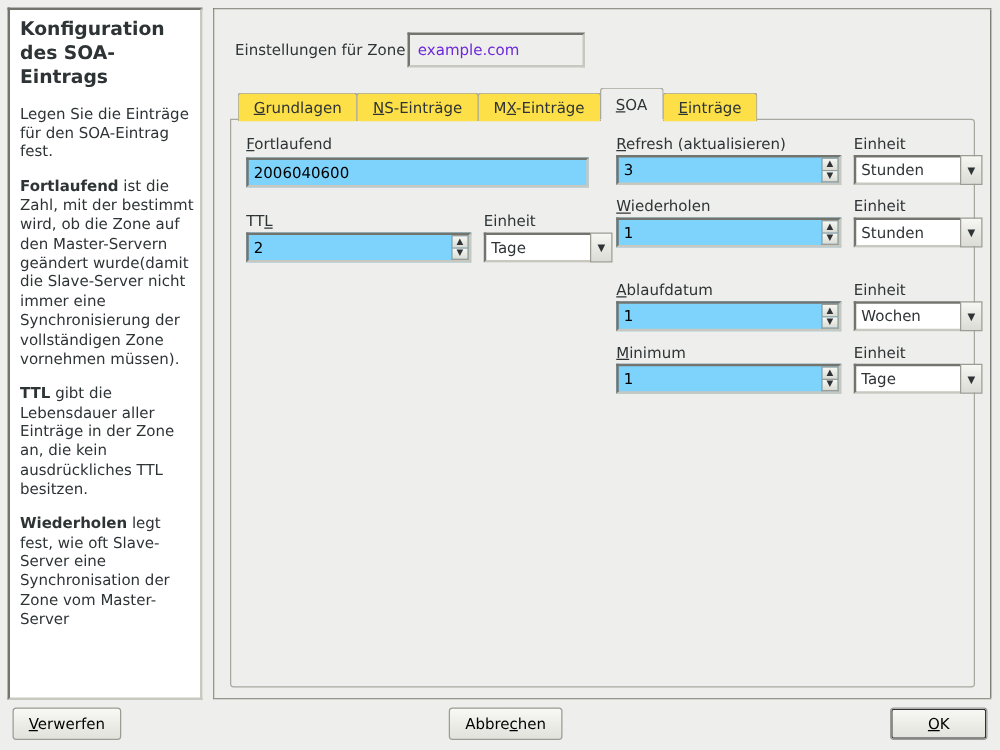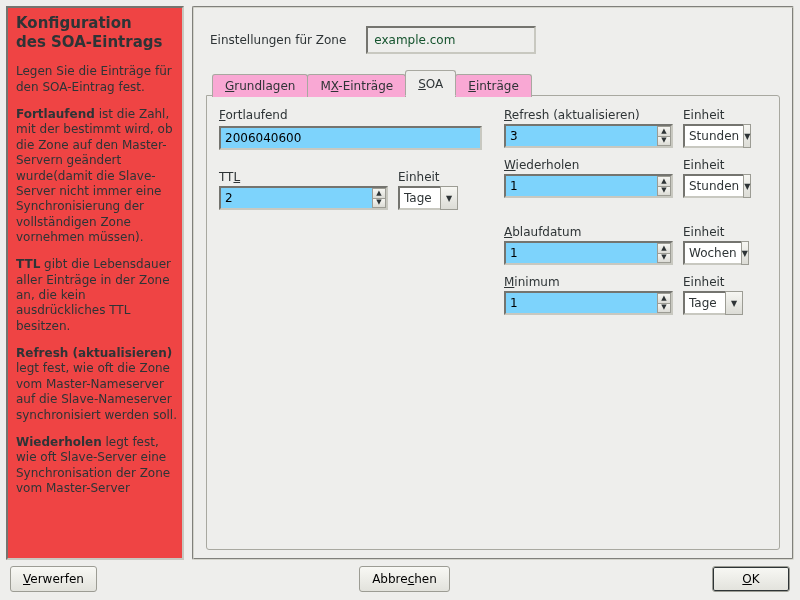--- a/index.html
+++ b/index.html
@@ -21,23 +21,23 @@
   }
   .upper {
     display: flex;
     flex: 1;
     padding: 6px 6px 0 6px;
     gap: 8px;
     min-height: 0;
   }
   
   .help-pane {
-    width: 178px;
+    width: 156px;
     border: 2px inset #c8c8c0;
-    background: #ef4444;
+    background: #ffffff;
     display: flex;
     min-height: 0;
   }
   .help-scroll {
     flex: 1;
     overflow-y: scroll;
     padding: 6px 4px 6px 8px;
     line-height: 1.28;
   }
   .help-scroll h3 {
@@ -91,47 +91,47 @@
     position: absolute; left: 0; bottom: 0;
     width: 26px; height: 6px;
     border-radius: 50%;
     background: linear-gradient(#d8d8d4, #909088);
     border: 1px solid #707068;
   }
 
   .zone-settings-row {
     display: flex;
     align-items: center;
-    gap: 20px;
+    gap: 2px;
     padding: 10px 4px 16px 4px;
   }
   .zone-name-field {
-    width: 170px;
+    width: 142px;
     height: 22px;
     border: 2px inset #c8c8c0;
     background: #eeeeec;
-    color: #14532d;
+    color: #6d28d9;
     padding: 12px 6px;
     font-family: inherit;
     font-size: 12px;
   }
 
   
   .tab-row {
     display: flex;
     align-items: flex-end;
     margin-bottom: -1px;
     padding-left: 6px;
   }
   .tab {
     border: 1px solid #a8a8a0;
     border-bottom: none;
     border-radius: 3px 3px 0 0;
     padding: 4px 12px;
-    background: #f9a8d4;
+    background: #fde047;
     font-size: 12px;
     position: relative;
     top: 1px;
     cursor: default;
   }
   .tab + .tab { margin-left: -1px; }
   .tab.active {
     background: #eeeeec;
     padding-top: 6px;
     top: 0;
@@ -186,21 +186,21 @@
     font-size: 7px;
     line-height: 1;
     display: flex; align-items: center; justify-content: center;
     cursor: default;
   }
   .spin-btn + .spin-btn { border-top: none; }
 
   .combo {
     height: 24px;
     display: flex;
-    width: 60px;
+    width: 103px;
   }
   .combo-field {
     flex: 1;
     border: 2px inset #c8c8c0;
     border-right: none;
     background: #fff;
     padding: 0 4px;
     display: flex; align-items: center;
   }
   .combo-btn {
@@ -246,34 +246,34 @@
 
     <div class="help-pane">
       <div class="help-scroll">
         <h3>
           <span>Konfiguration</span><br>
           <span>des SOA-Eintrags</span>
         </h3>
         <p>Legen Sie die Einträge für den SOA-Eintrag fest.</p>
         <p><b>Fortlaufend</b><span> ist die Zahl, mit der bestimmt wird, ob die Zone auf den Master-Servern geändert wurde(damit die Slave-Server nicht immer eine Synchronisierung der vollständigen Zone vornehmen müssen).</span></p>
         <p><b>TTL</b><span> gibt die Lebensdauer aller Einträge in der Zone an, die kein ausdrückliches TTL besitzen.</span></p>
-        <p><b>Refresh (aktualisieren)</b><span> legt fest, wie oft die Zone vom Master-Nameserver auf die Slave-Nameserver synchronisiert werden soll.</span></p>
         <p><b>Wiederholen</b><span> legt fest, wie oft Slave-Server eine Synchronisation der Zone vom Master-Server</span></p>
       </div>
     </div>
 
     <div class="editor-panel">
 
       <div class="zone-settings-row">
         <span>Einstellungen für Zone</span>
         <input class="zone-name-field" disabled="" value="example.com" style="">
       </div>
 
       <div class="tab-row">
         <div class="tab"><span class="ul">G</span><span>rundlagen</span></div>
+        <div class="tab"><span class="ul">N</span><span>S-Einträge</span></div>
         <div class="tab"><span>M</span><span class="ul">X</span><span>-Einträge</span></div>
         <div class="tab active"><span class="ul">S</span><span>OA</span></div>
         <div class="tab"><span class="ul">E</span><span>inträge</span></div>
       </div>
 
       <div class="tab-page">
         <div class="tab-page-inner">
 
           <div class="col">
             <div class="field-label"><span class="ul">F</span><span>ortlaufend</span></div>

